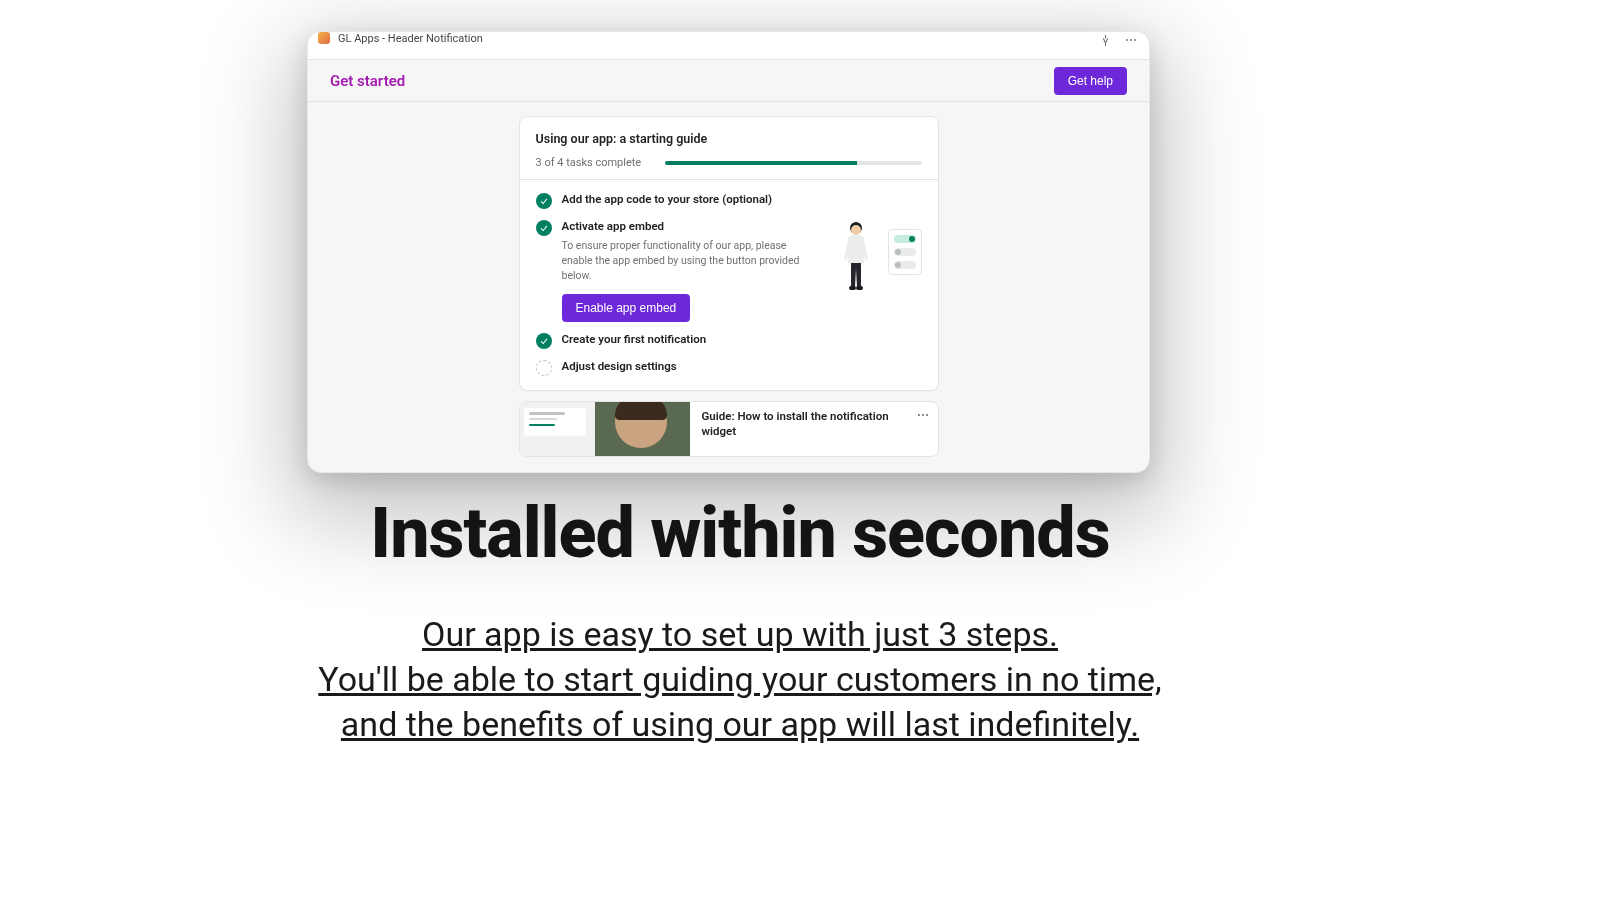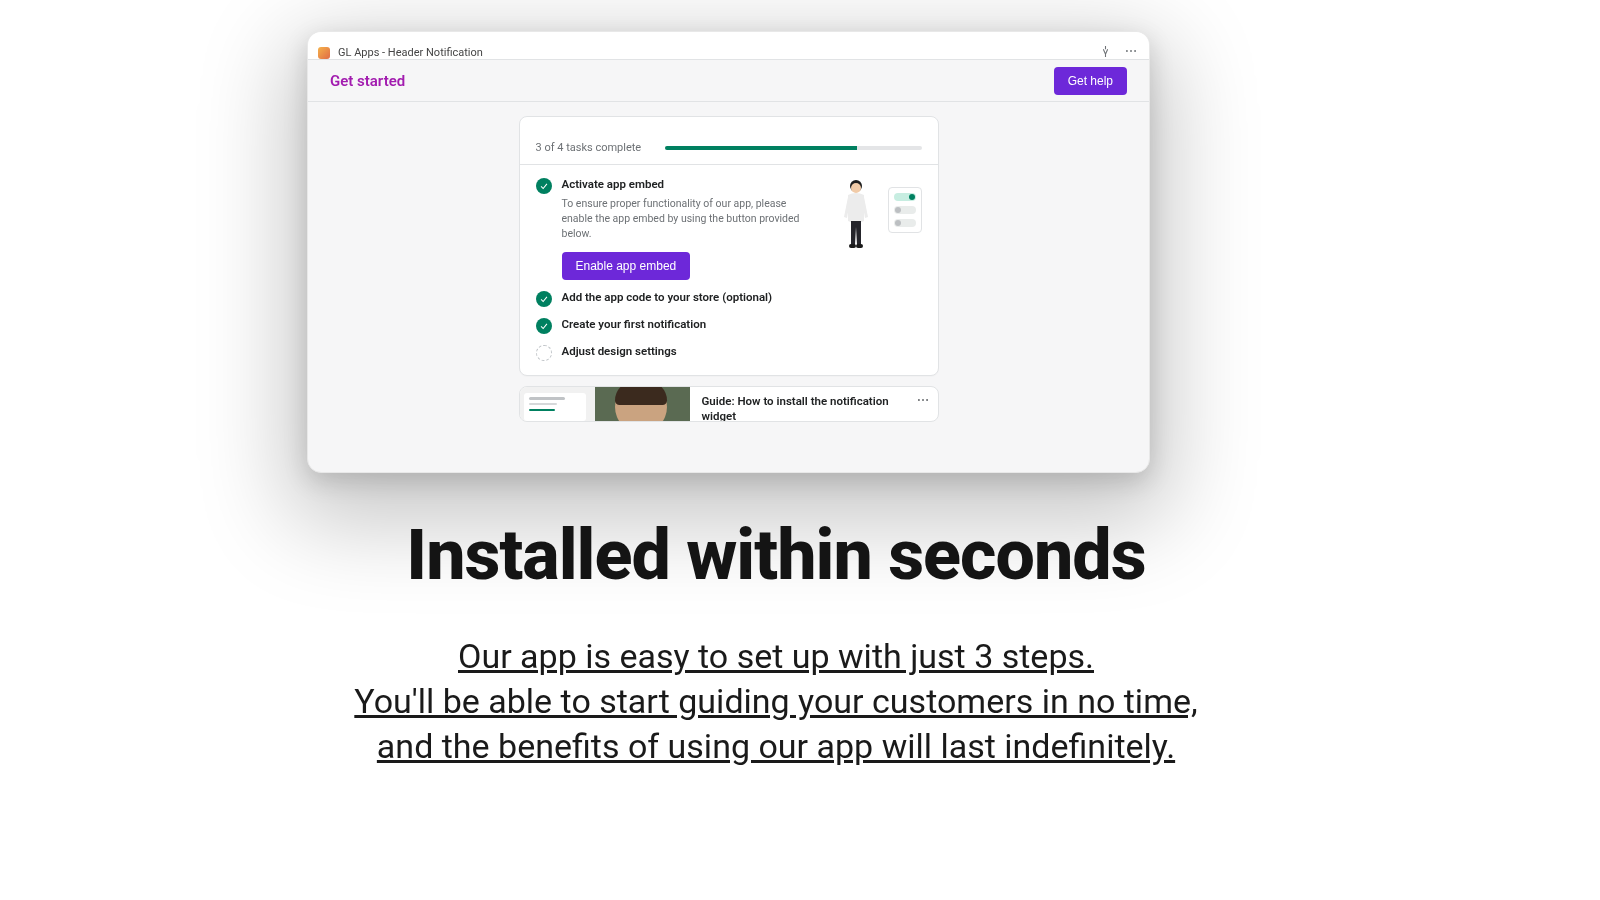--- a/index.html
+++ b/index.html
@@ -26,21 +26,21 @@
   border-radius: 14px;
   overflow: hidden;
   box-shadow: 0 30px 90px 20px rgba(0,0,0,0.22), 0 8px 25px rgba(0,0,0,0.15);
   border: 1px solid #e8e8e8;
 }
 .titlebar {
   height: 28px;
   background: #ffffff;
   border-bottom: 1px solid #e1e3e5;
   display: flex;
-  align-items: flex-end;
+  align-items: flex-start;
   padding: 0 10px;
   font-size: 11px;
   color: #454545;
 }
 .titlebar .app-icon {
   width: 12px; height: 12px;
   border-radius: 3px;
   background: linear-gradient(135deg,#f5b24a,#e06a45);
   margin-right: 8px;
 }
@@ -185,21 +185,21 @@
 }
 
 .guide-card {
   width:420px;
   background:#fff;
   border:1px solid #e1e3e5;
   border-radius:8px;
   display:flex;
   align-items:stretch;
   overflow:hidden;
-  height:36px;
+  height:56px;
 }
 .guide-thumb {
   width:170px;
   background:linear-gradient(90deg,#f1f1f1 0 75px,#5a6a52 75px 170px);
   position:relative;
 }
 .guide-thumb .ovl {
   position:absolute;left:4px;top:6px;width:62px;height:28px;background:#fff;border-radius:3px;
   padding:4px 5px;
 }
@@ -217,25 +217,24 @@
 }
 .guide-title {
   font-size:11.5px;font-weight:600;color:#202223;line-height:1.3;
 }
 .guide-menu {
   width:30px;display:flex;align-items:flex-start;justify-content:center;padding-top:6px;color:#5c5f62;cursor:pointer;
 }
 
 .hero {
   position:absolute;
-  top:514px;
+  top:492px;
   left:0;
   width:1480px;
   text-align:center;
-  margin-left:36px;
 }
 .hero-title {
   font-size:70px;
   font-weight:800;
   letter-spacing:-1px;
   color:#141414;
 }
 .hero-body {
   margin-top:38px;
   font-size:34px;
@@ -273,30 +272,42 @@
     <div class="page-header">
       <h1>Get started</h1>
       <div class="spacer"></div>
       <button class="btn-primary">Get help</button>
     </div>
 
     <div class="content-area">
 
       <div class="card">
         <div class="card-head">
+          <div class="card-title">Using our app: a starting guide</div>
           <div class="progress-row">
             <span class="progress-label">3 of 4 tasks complete</span>
             <div class="progress-track">
               <div class="progress-fill"></div>
             </div>
           </div>
         </div>
         <div class="card-divider"></div>
 
         <div class="task-list">
+
+          <div class="task">
+            <div class="check">
+              <svg viewBox="0 0 24 24">
+                  <polyline points="5 13 10 18 19 7"></polyline>
+                </svg>
+            </div>
+            <div class="task-body">
+              <div class="task-title">Add the app code to your store (optional)</div>
+            </div>
+          </div>
 
           <div class="task">
             <div class="check">
               <svg viewBox="0 0 24 24">
                   <polyline points="5 13 10 18 19 7"></polyline>
                 </svg>
             </div>
             <div class="task-body">
               <div class="task-title">Activate app embed</div>
               <div class="task-desc">To ensure proper functionality of our app, please enable the app embed by using the button provided below.</div>
@@ -331,31 +342,20 @@
             </div>
           </div>
 
           <div class="task">
             <div class="check">
               <svg viewBox="0 0 24 24">
                   <polyline points="5 13 10 18 19 7"></polyline>
                 </svg>
             </div>
             <div class="task-body">
-              <div class="task-title">Add the app code to your store (optional)</div>
-            </div>
-          </div>
-
-          <div class="task">
-            <div class="check">
-              <svg viewBox="0 0 24 24">
-                  <polyline points="5 13 10 18 19 7"></polyline>
-                </svg>
-            </div>
-            <div class="task-body">
               <div class="task-title">Create your first notification</div>
             </div>
           </div>
 
           <div class="task">
             <div class="incomplete"></div>
             <div class="task-body">
               <div class="task-title">Adjust design settings</div>
             </div>
           </div>

